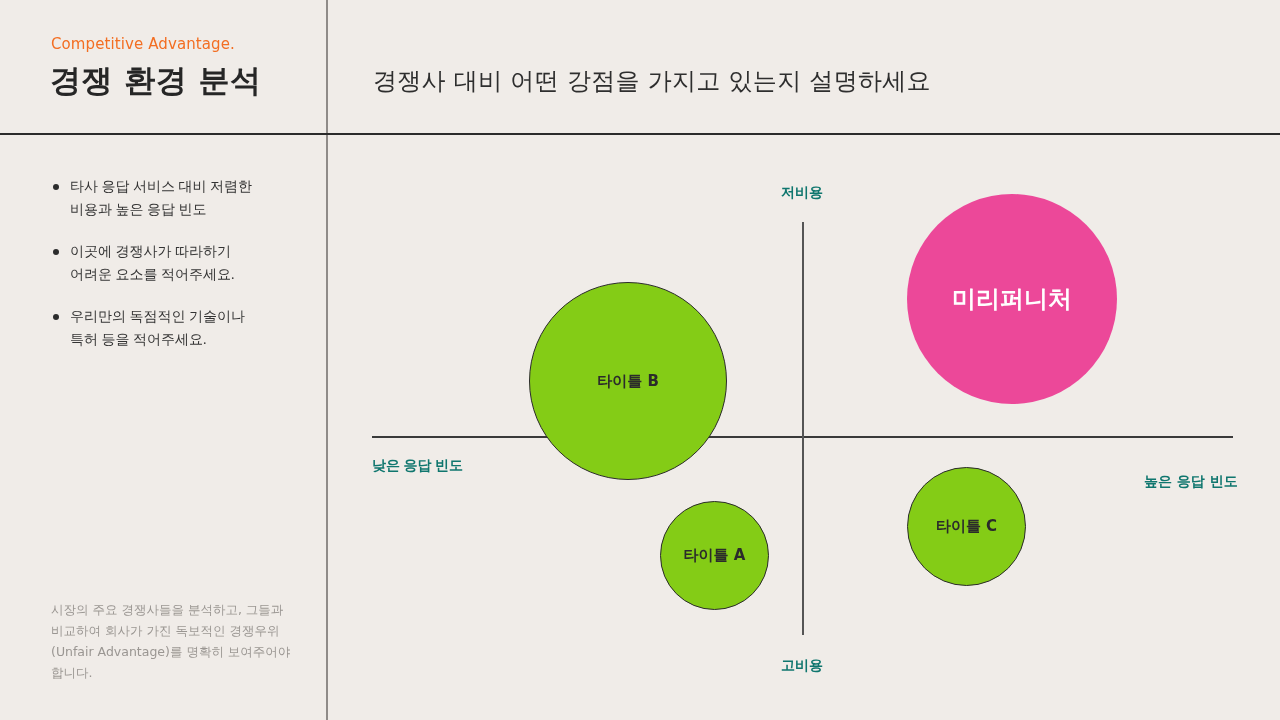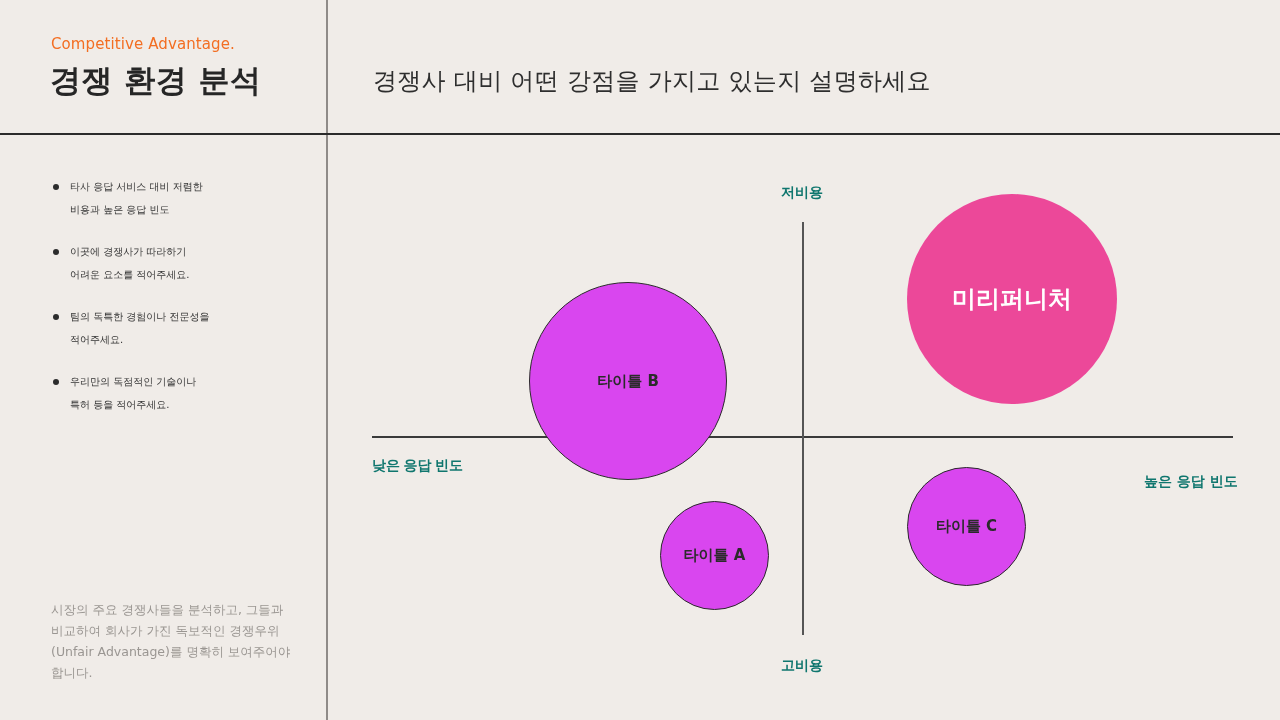--- a/index.html
+++ b/index.html
@@ -7,28 +7,28 @@
     width:1280px; height:720px; overflow:hidden; position:relative;
     background:#F0ECE8; color:#2a2a2a;
     font-family:"DejaVu Sans", "Liberation Sans", sans-serif;
   }
   .vline { position:absolute; left:326px; top:0; width:2px; height:720px; background:#8f8b88; }
   .hline { position:absolute; left:0; top:133px; width:1280px; height:1.5px; background:#2b2b2b; }
   .eyebrow { position:absolute; left:51px; top:35px; font-size:15px; color:#F36E22; font-weight:500; letter-spacing:0.1px; }
   .title { position:absolute; left:50px; top:60px; font-size:31px; font-weight:bold; color:#262626; letter-spacing:0.5px; }
   .subtitle { position:absolute; left:373px; top:65px; font-size:24px; color:#2e2e2e; letter-spacing:0.3px; }
   .bullets { position:absolute; left:52px; top:175px; width:250px; margin:0; padding:0; list-style:none; }
-  .bullets li { position:relative; padding-left:18px; font-size:10px; line-height:23px; color:#333; margin-bottom:19px; }
+  .bullets li { position:relative; padding-left:18px; font-size:14px; line-height:23px; color:#333; margin-bottom:19px;font-family:Liberation Serif, serif; }
   .bullets li .dot { position:absolute; left:1px; top:9px; width:6px; height:6px; border-radius:50%; background:#2c2c2c; }
   .note { position:absolute; left:51px; top:599px; width:240px; font-size:12.5px; line-height:21px; color:#9a9692; }
   .axis-h { position:absolute; left:372px; top:436px; width:861px; height:2px; background:#3a3a3a; }
   .axis-v { position:absolute; left:802px; top:222px; width:2px; height:413px; background:#555; }
   .axis-label { position:absolute; font-size:14px; font-weight:bold; color:#0f766e; }
   .bubble { position:absolute; border-radius:50%; display:flex; align-items:center; justify-content:center; font-weight:bold; color:#2b2b2b; font-size:15px; box-sizing:border-box; }
-  .bubble.outline { border:1.5px solid #2b2b2b; background:#d946ef; }
+  .bubble.outline { border:1.5px solid #2b2b2b; background:#84cc16; }
   .bubble.primary { background:#ec4899; color:#ffffff; font-size:24px; }
 </style>
 </head>
 <body>
 
 <div class="vline"></div>
 <div class="hline"></div>
 
 <div class="eyebrow">Competitive Advantage.</div>
 <div class="title">경쟁 환경 분석</div>
@@ -37,25 +37,20 @@
 <ul class="bullets">
   <li>
     <span class="dot"></span>
     <span>타사 응답 서비스 대비 저렴한</span><br>
     <span>비용과 높은 응답 빈도</span>
   </li>
   <li>
     <span class="dot"></span>
     <span>이곳에 경쟁사가 따라하기</span><br>
     <span>어려운 요소를 적어주세요.</span>
-  </li>
-  <li>
-    <span class="dot"></span>
-    <span>팀의 독특한 경험이나 전문성을</span><br>
-    <span>적어주세요.</span>
   </li>
   <li>
     <span class="dot"></span>
     <span>우리만의 독점적인 기술이나</span><br>
     <span>특허 등을 적어주세요.</span>
   </li>
 </ul>
 
 <div class="note">시장의 주요 경쟁사들을 분석하고, 그들과 비교하여 회사가 가진 독보적인 경쟁우위(Unfair Advantage)를 명확히 보여주어야 합니다.</div>
 

